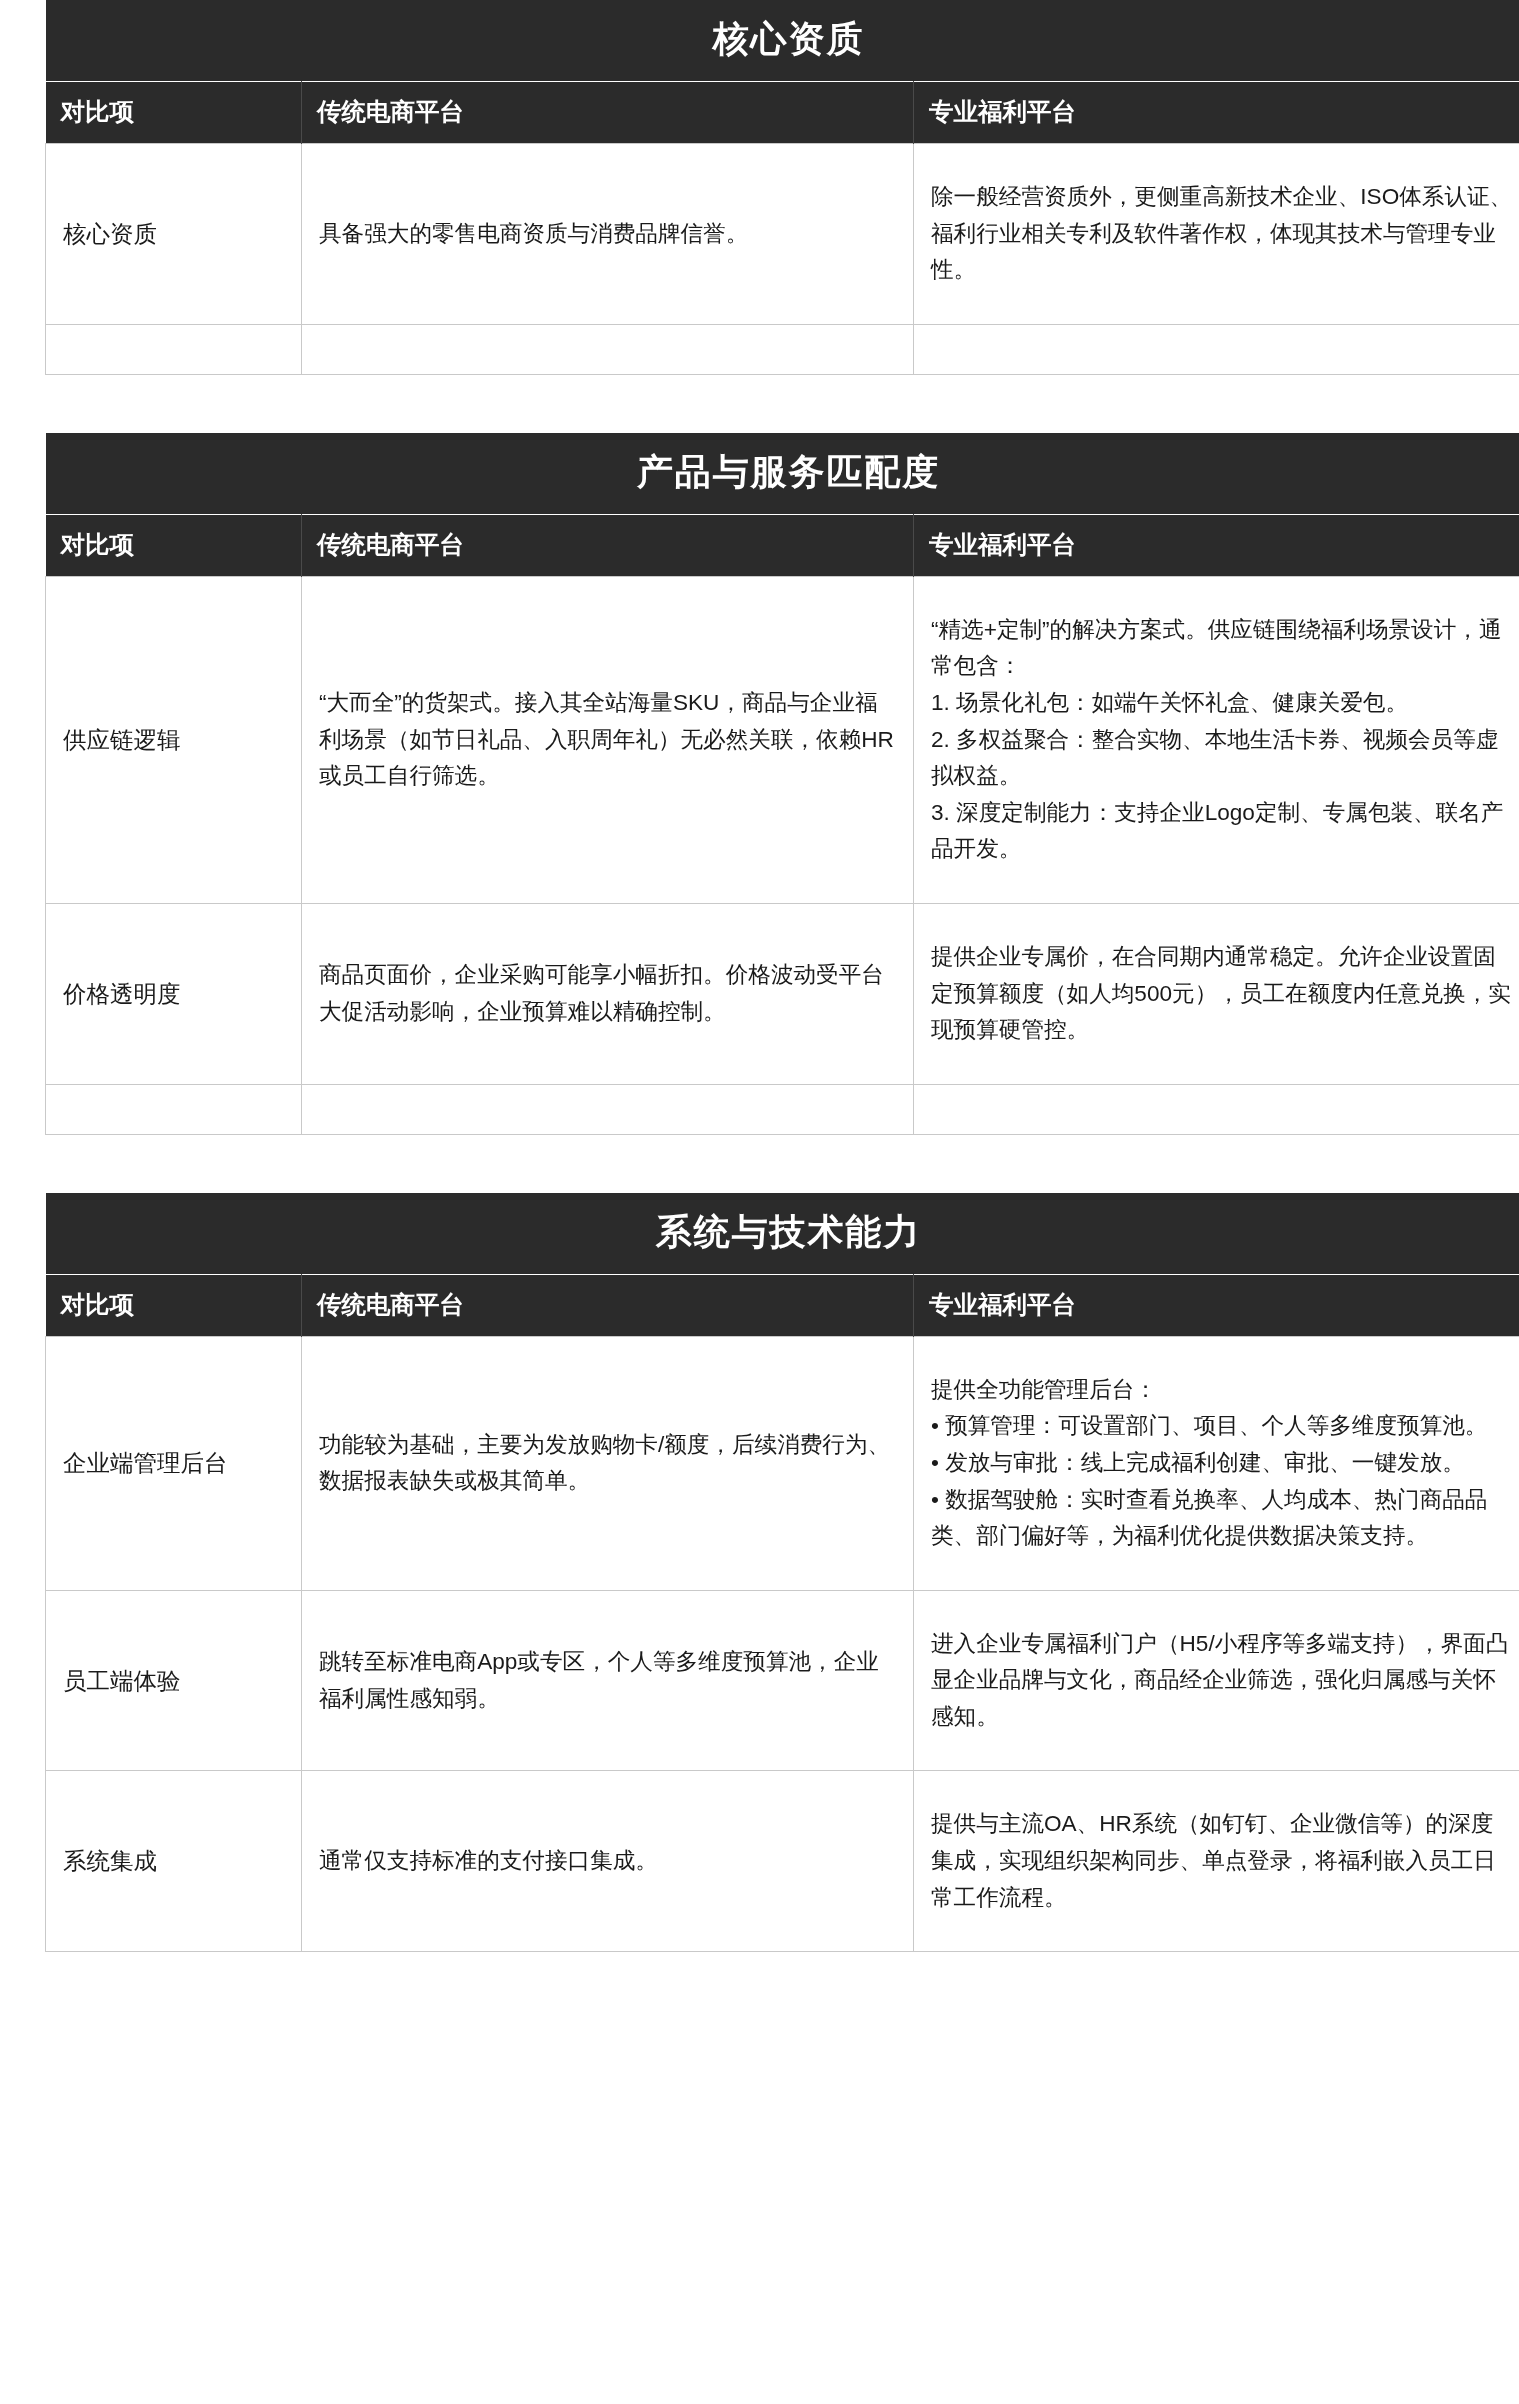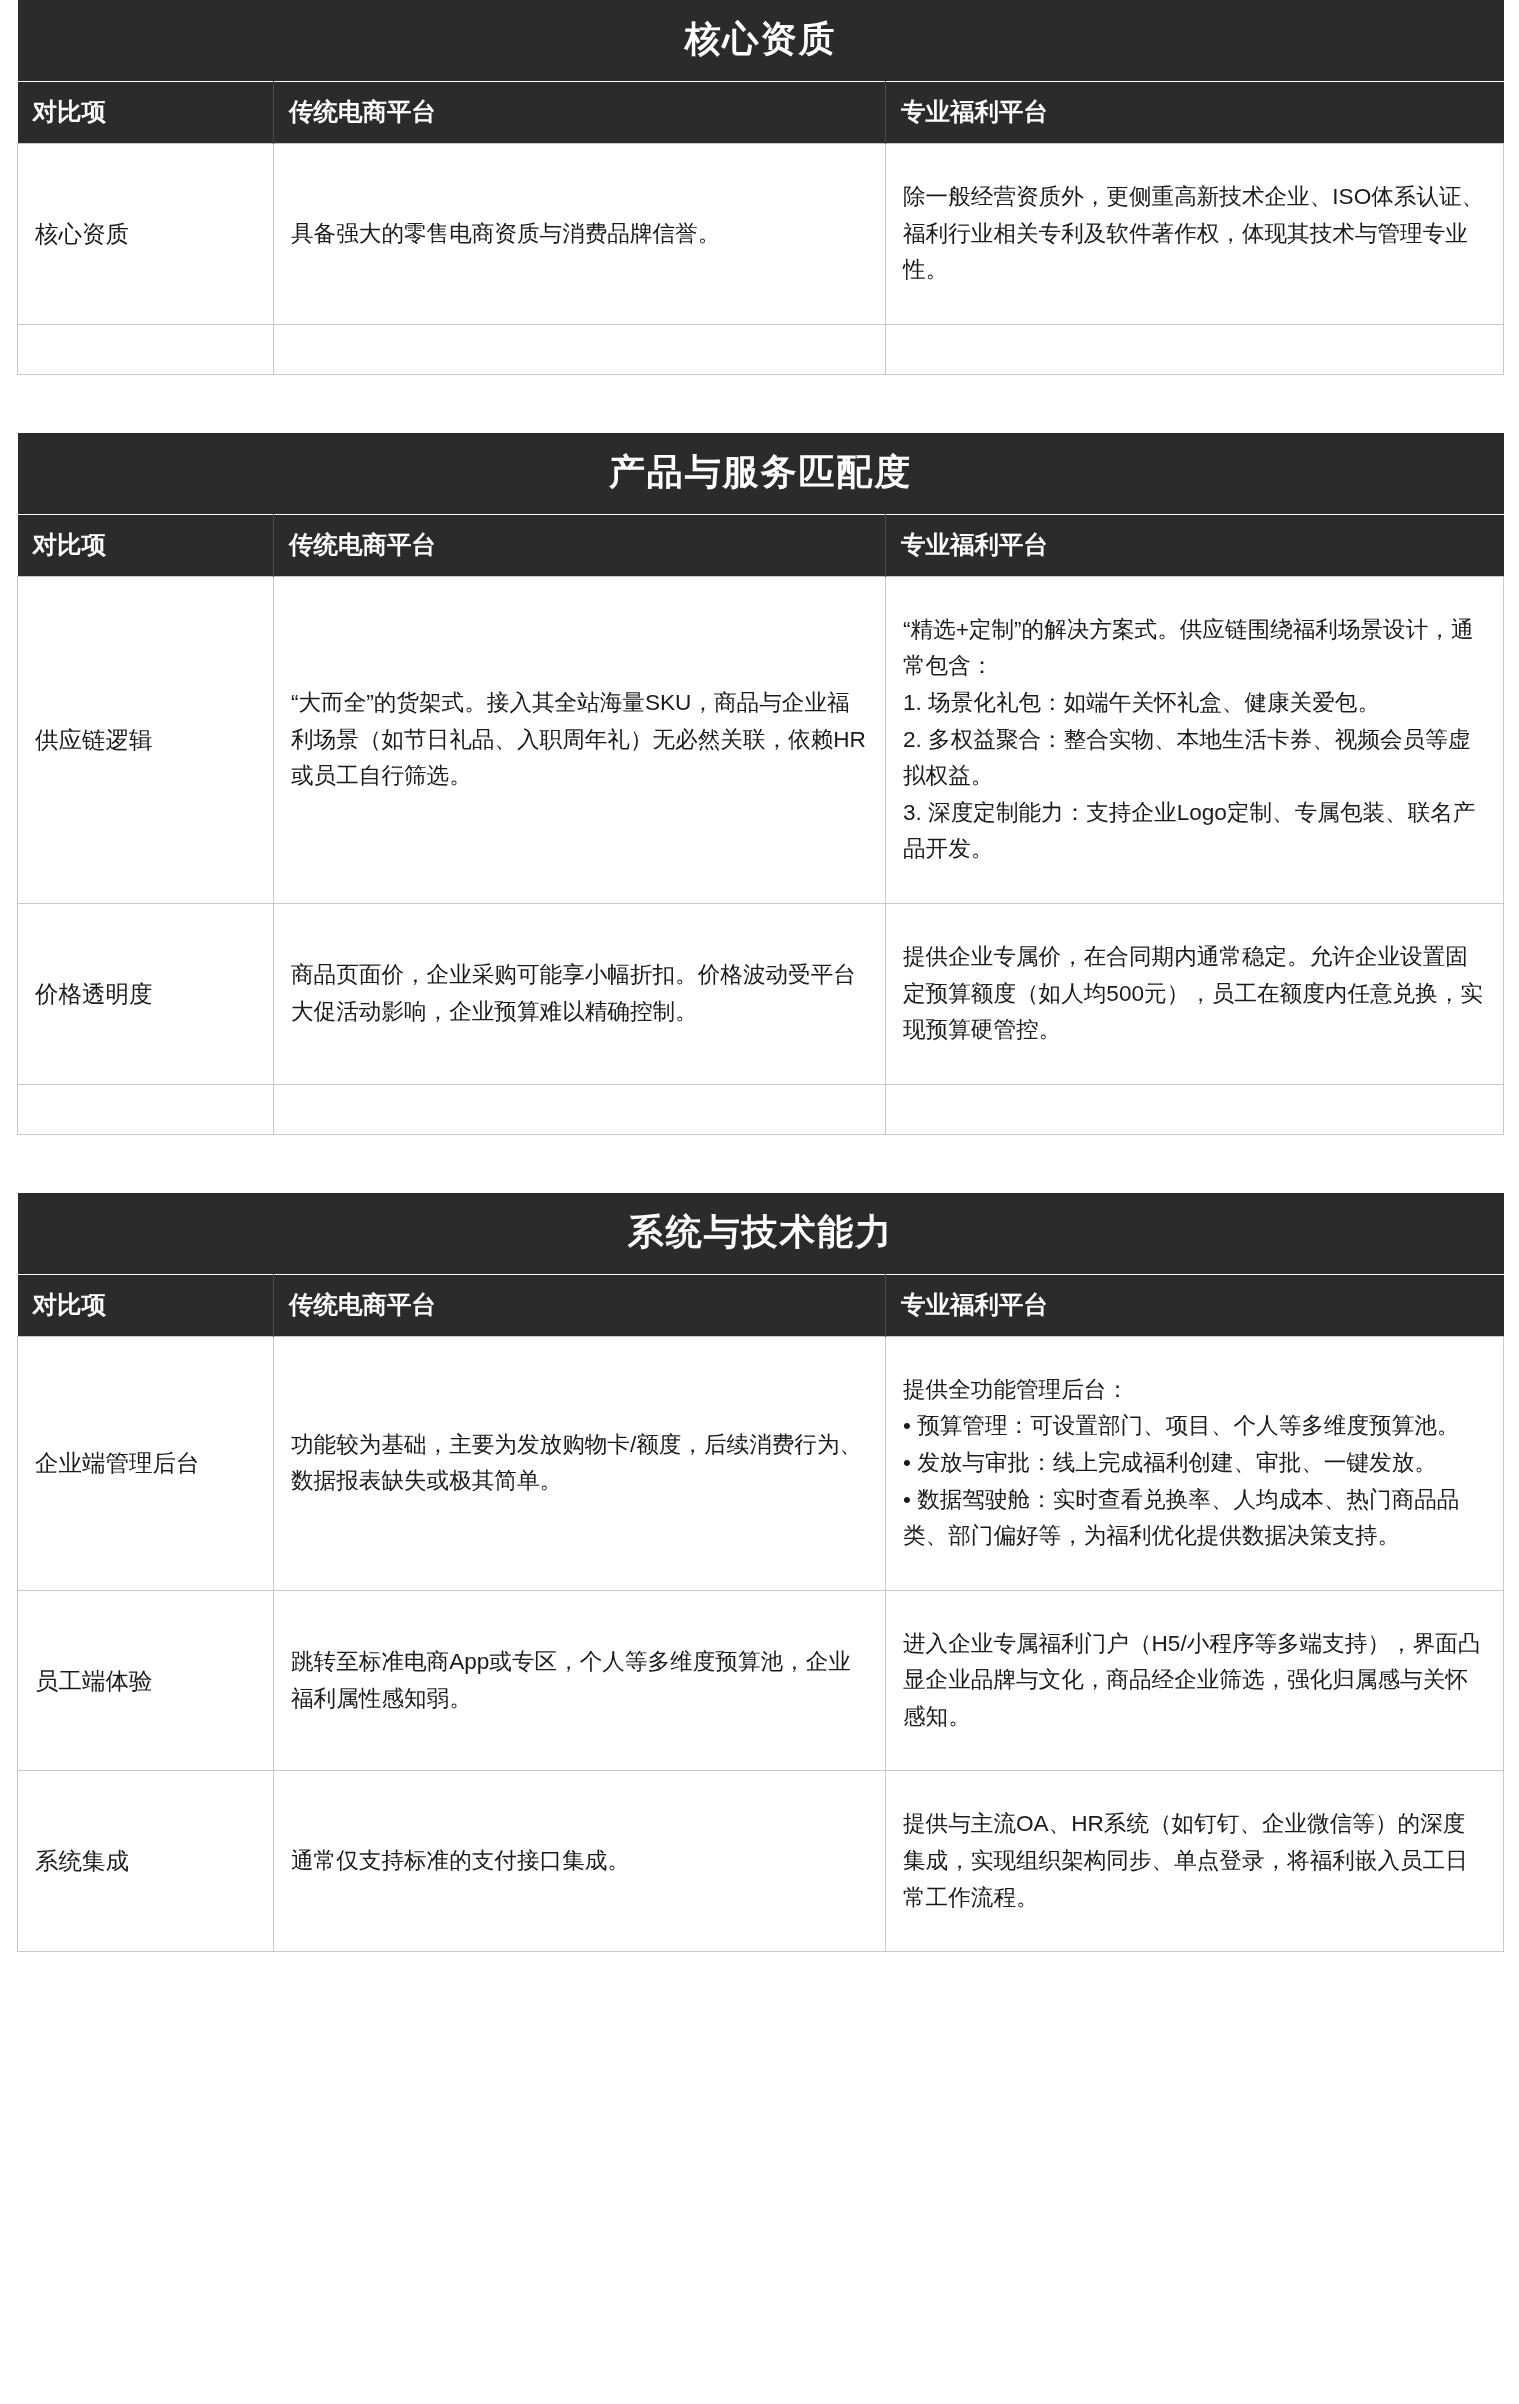--- a/index.html
+++ b/index.html
@@ -10,20 +10,21 @@
   body {
     width: 1520px;
     font-family: "Liberation Sans", "DejaVu Sans", sans-serif;
     color: #1a1a1a;
     -webkit-font-smoothing: antialiased;
   }
   .page {
     width: 1395px;
     box-sizing: border-box;
     padding: 0 17px;
+    margin-left: 28px;
   }
   .section {
     width: 100%;
     margin-bottom: 0;
   }
   .section-spacer {
     height: 58px;
   }
   table.cmp {
     width: 100%;

